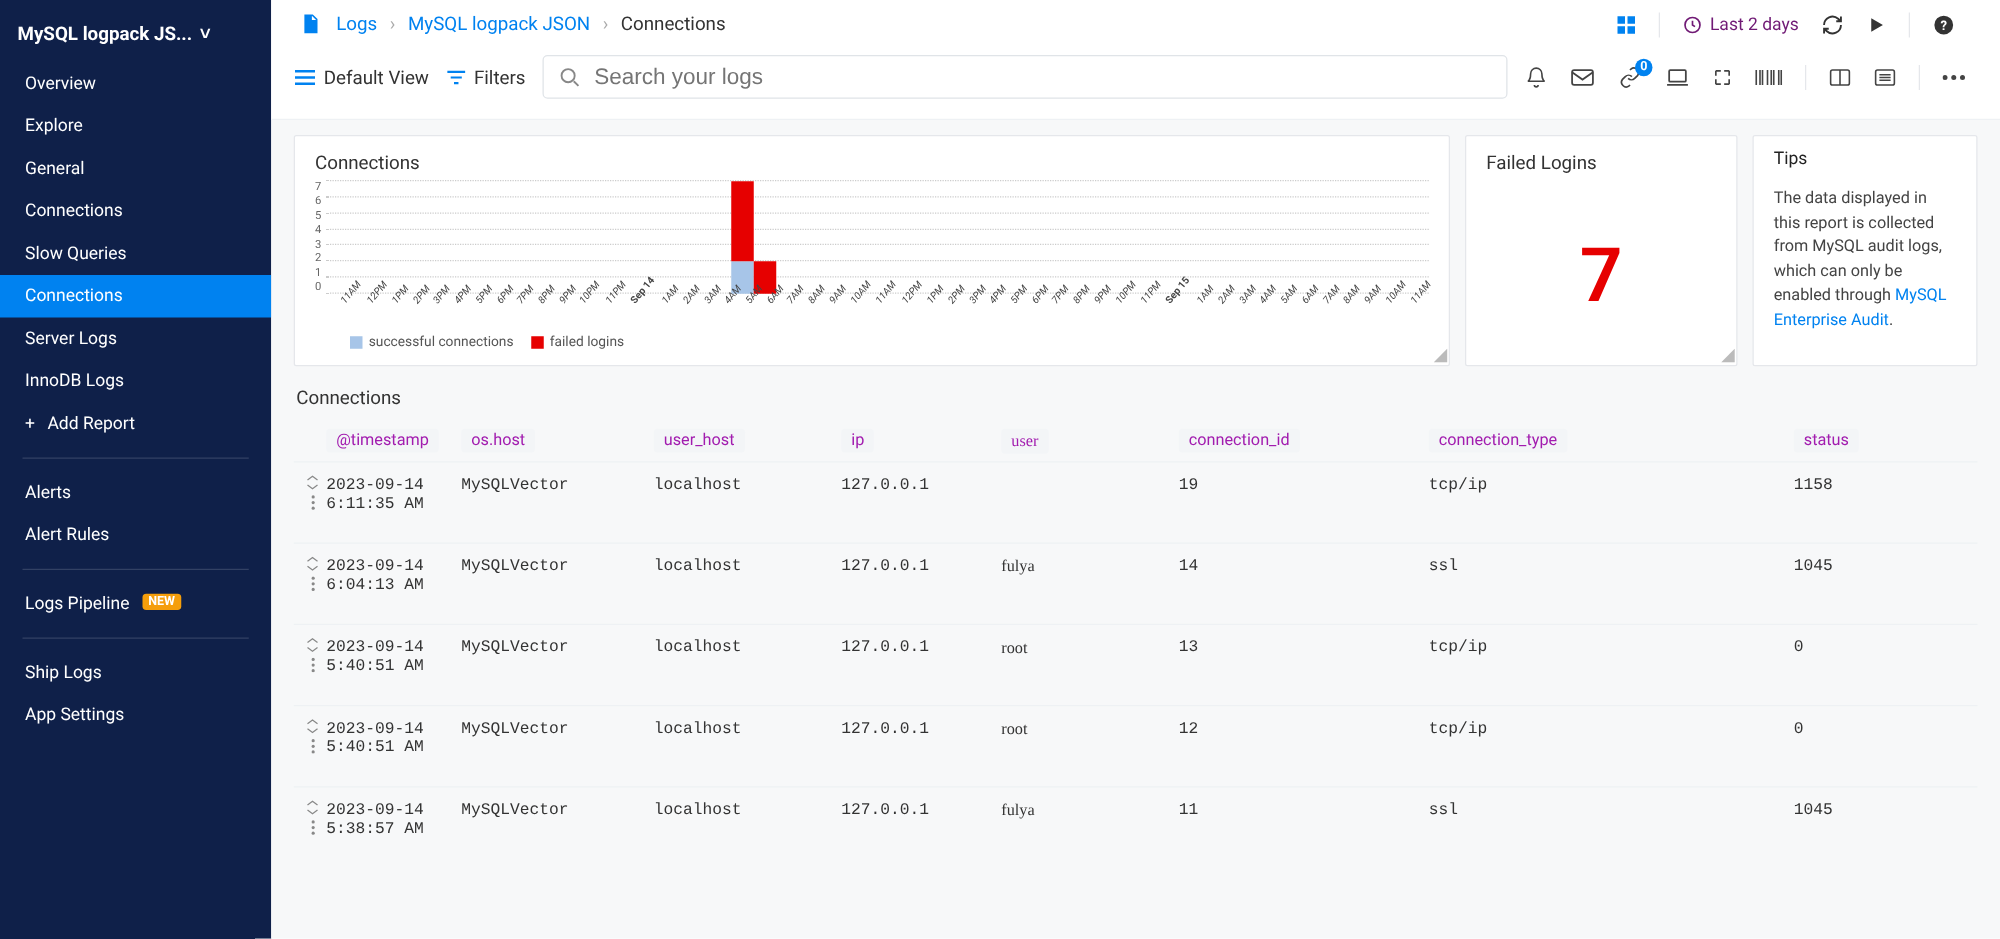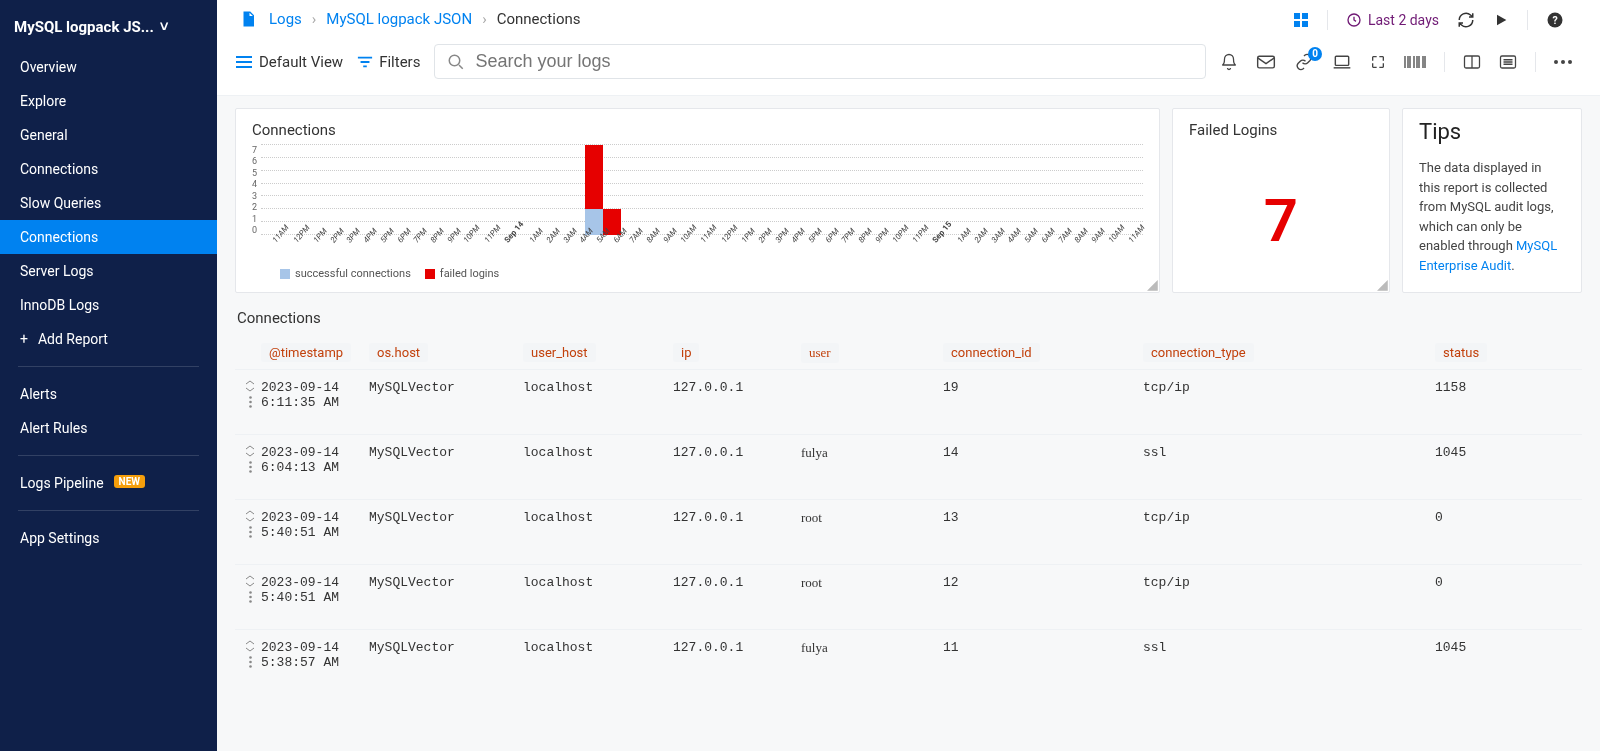--- a/index.html
+++ b/index.html
@@ -30,40 +30,40 @@
     .icon-btn { cursor: pointer; display:flex; align-items:center; position: relative;}
     .count-badge { position:absolute; top:-6px; right:-8px; background:#0082f0; color:#fff; border-radius:8px; font-size:10px; padding:0 4px; line-height:14px; font-weight:700;}
     .content { padding: 12px 18px; overflow: auto; flex: 1;}
     .panel-row { display: flex; gap: 12px; }
     .panel { background: #fff; border: 1px solid #e5e7eb; border-radius: 2px; padding: 12px 16px; position: relative;}
     .panel-title { font-size: 15px; color: #333; margin-bottom: 6px;}
     .chart-panel { flex: 1; min-width: 0;}
     .failed-panel { width: 218px; display: flex; flex-direction: column; align-items:center;}
     .big-num { font-size: 60px; color: #e60000; font-weight: 600; margin-top: 40px; margin-bottom: 20px;}
     .tips-panel { width: 180px; }
-    .tips-title { font-size: 22px; color: #222; margin-bottom: 14px; margin-top: -2px;}
+    .tips-title { font-size: 14px; color: #222; margin-bottom: 14px; margin-top: -2px;}
     .tips-text { font-size: 13px; color: #444; line-height: 1.5;}
     .tips-link { color: #0082f0; cursor:pointer;}
     .chart-area { display:flex; height: 90px; }
     .y-axis { display: flex; flex-direction: column; justify-content: space-between; font-size: 9px; color: #666; padding-right: 4px; padding-bottom: 0; }
     .plot-wrap { flex:1; position: relative; }
     .grid-line { position:absolute; left:0; right:0; border-top: 1px dotted #ccc; }
     .bar-layer { position: absolute; left:0; right:0; bottom:0; height:100%; display:flex;}
     .bar-slot { flex:1; position: relative; height:100%;}
     .bar { position:absolute; bottom:0; left:0; right:0; margin:0 0px;}
     .bar.s { background:#a7c5e8; }
     .bar.f { background:#e60000; }
     .x-axis { display:flex; margin-left: 14px; }
     .x-tick { flex:1; font-size: 8px; color: #444; transform: rotate(-50deg); transform-origin: top left; white-space: nowrap; padding-top: 6px; height: 30px; overflow: visible; font-style: italic;}
     .x-tick.bold { font-weight:700; font-style: normal;}
     .chart-legend { margin-top: 2px; display: flex; gap: 14px; font-size: 11px; color: #555; padding-left: 28px;}
     .leg-item { display:flex; align-items:center; gap:5px;}
     .leg-sw { width:10px; height:10px;}
     .section-title { font-size: 15px; color: #333; margin: 16px 2px 10px;}
-    .table-header { display:flex; padding: 6px 4px; font-size: 13px; color: #c2410c;}
+    .table-header { display:flex; padding: 6px 4px; font-size: 13px; color: #a21caf;}
     .table-header .col { background:#f3f5f7; border-radius:3px; padding:2px 8px; margin-right: 6px; display:inline-block;}
     .row { display:flex; padding: 10px 4px 24px; border-top:1px solid #eef1f4; font-family: 'Courier New', monospace; font-size: 13px; color: #333; position:relative;}
     .row-handle { width: 22px; display:flex; flex-direction:column; align-items:center; gap:4px; color:#888; cursor:pointer;}
     .c-ts { width: 108px; }
     .c-host { width: 154px; }
     .c-uh { width: 150px; }
     .c-ip { width: 128px; }
     .c-user { width: 142px; font-family: Liberation Serif, serif; }
     .c-cid { width: 200px; }
     .c-ct { width: 292px; }
@@ -115,20 +115,23 @@
       </div>
     <div class="nav-item">
         <span>Alert Rules</span>
       </div>
     <div class="nav-spacer"></div>
     <div class="nav-item">
       <span>Logs Pipeline</span>
       <span class="badge-new">NEW</span>
     </div>
     <div class="nav-spacer"></div>
+    <div class="nav-item">
+        <span>Ship Logs</span>
+      </div>
     <div class="nav-item">
         <span>App Settings</span>
       </div>
   </aside>
 
   <main class="main">
     <div class="topbar">
       <span class="icon-btn" style="color:#0082f0;">
         <svg width="18" height="18" viewBox="0 0 24 24" fill="currentColor">
             <path d="M6 2h9l5 5v15H6V2zm8 1.5V8h4.5L14 3.5zM8 12h10v1.5H8V12zm0 3h10v1.5H8V15z"></path>

